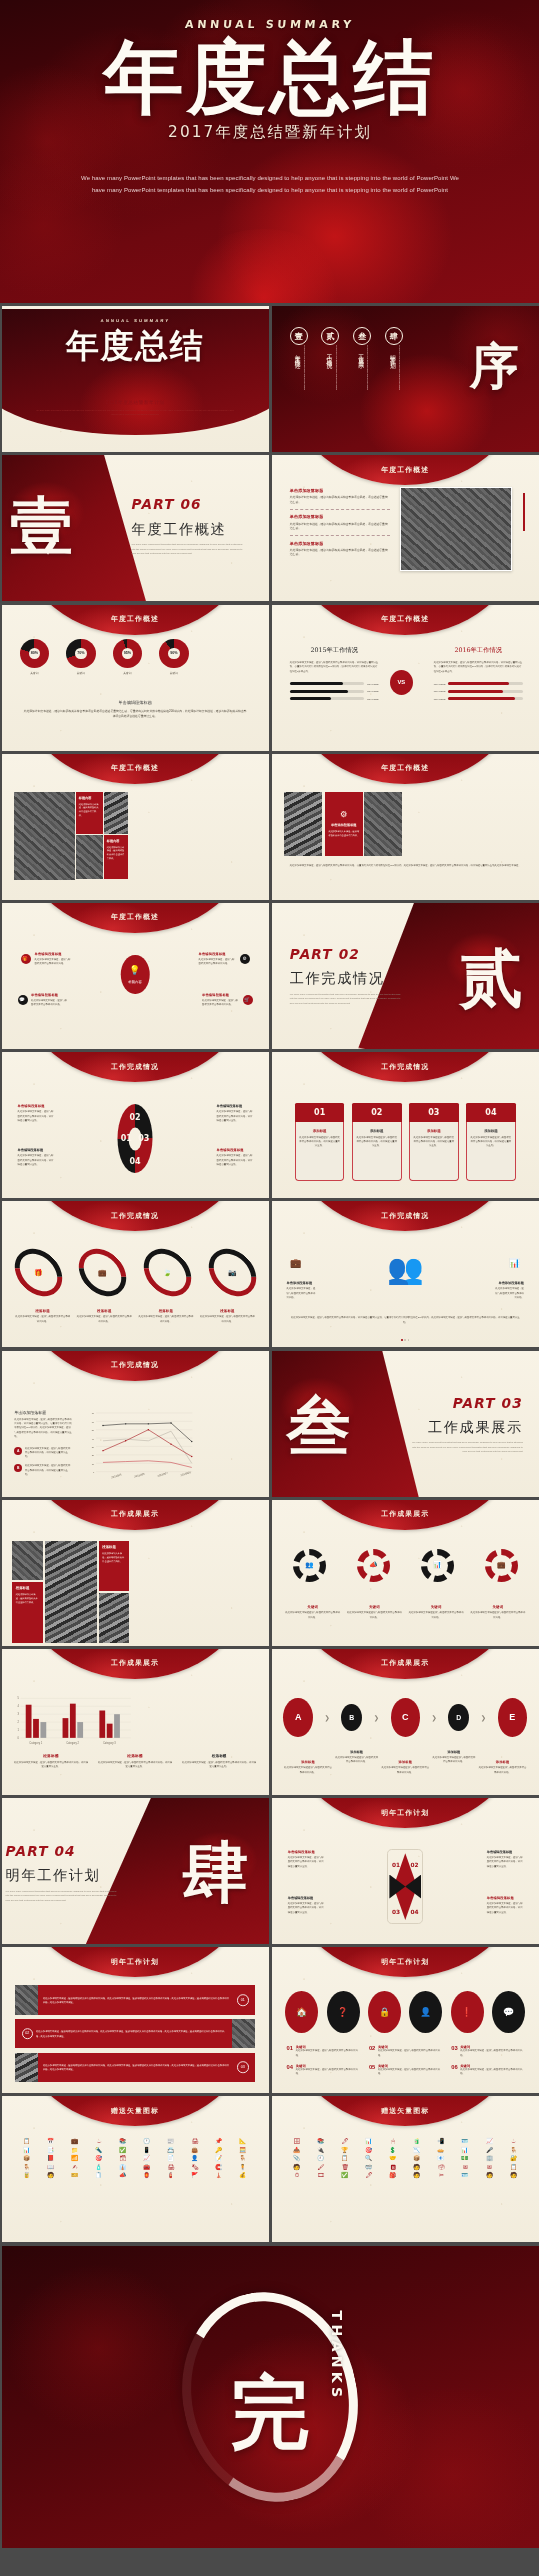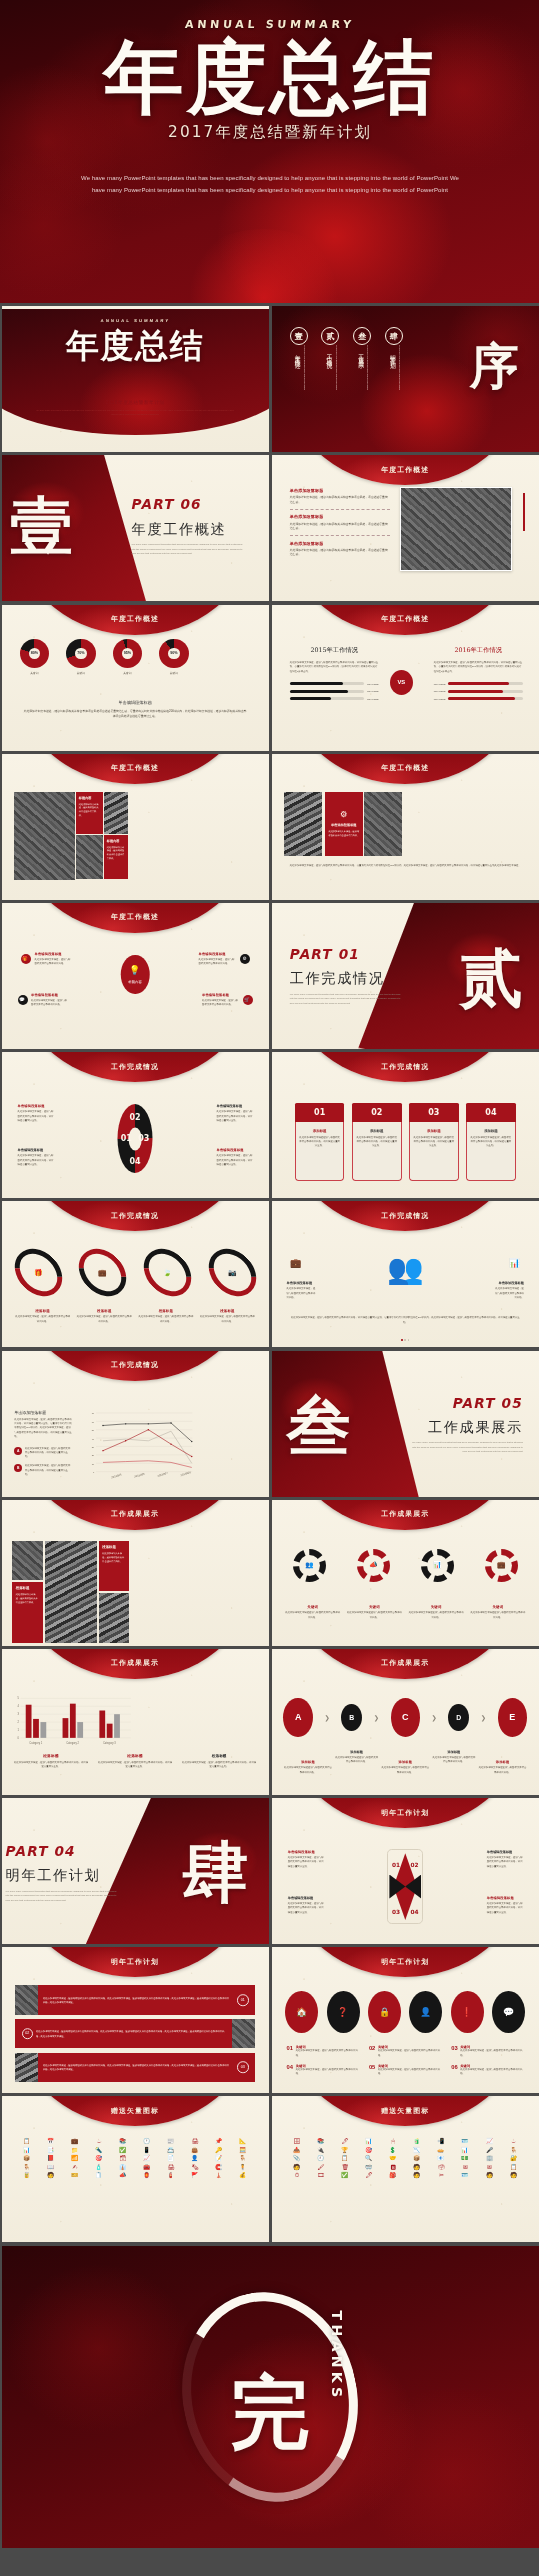--- a/index.html
+++ b/index.html
@@ -491,21 +491,21 @@
     <div class="circ" style="position:absolute;left:50%;top:52px;transform:translateX(-50%);width:28.5px;height:39px;background:#a5121b;color:#fff;flex-direction:column">
       <span style="font-size:9px">💡</span>
       <span style="font-size:3.4px;margin-top:4.2px">标题内容</span>
     </div>
   </div>
 
   <div class="slide paper">
     <div class="brush brush-r"></div>
     <div class="ink-char" style="right:16px;top:33px;font-size:63px">贰</div>
     <div style="position:absolute;left:18px;top:43px">
-      <div class="partno">PART 01</div>
+      <div class="partno">PART 02</div>
       <div class="partzh">工作完成情况</div>
       <div class="parten">We have many PowerPoint templates that has been specifically designed to help anyone that is stepping into the world of PowerPoint We have many PowerPoint templates that has been specifically designed to help anyone that is stepping into the world of PowerPoint</div>
     </div>
   </div>
 
   <div class="slide paper">
     <div class="cap"></div>
     <div class="cap-label">工作完成情况</div>
     <div style="position:absolute;left:16px;top:52px;width:36px">
       <div class="ttl-red" style="font-size:3.2px">单击编辑段落标题</div>
@@ -696,21 +696,21 @@
           <circle cx="182" cy="73.3" r="1.4"></circle>
           <circle cx="224" cy="98.4" r="1.4"></circle>
         </g>
     </svg>
   </div>
 
   <div class="slide paper">
     <div class="brush" style="left:-26px;top:-21px;width:153px;height:190px;transform:rotate(-7deg) skewX(7deg)"></div>
     <div class="ink-char" style="left:14.8px;top:32px;font-size:64px">叁</div>
     <div style="position:absolute;right:16px;top:44px;text-align:right">
-      <div class="partno">PART 05</div>
+      <div class="partno">PART 03</div>
       <div class="partzh">工作成果展示</div>
       <div class="parten" style="margin-left:auto">We have many PowerPoint templates that has been specifically designed to help anyone that is stepping into the world of PowerPoint We have many PowerPoint templates that has been specifically designed to help anyone that is stepping into the world of PowerPoint</div>
     </div>
   </div>
 
   <div class="slide paper">
     <div class="cap"></div>
     <div class="cap-label">工作成果展示</div>
     <div class="photo" style="position:absolute;left:10.5px;top:41px;width:31px;height:39px"></div>
     <div class="redbox" style="position:absolute;left:10.5px;top:82px;width:31px;height:61px;padding:4.2px 3.7px">

